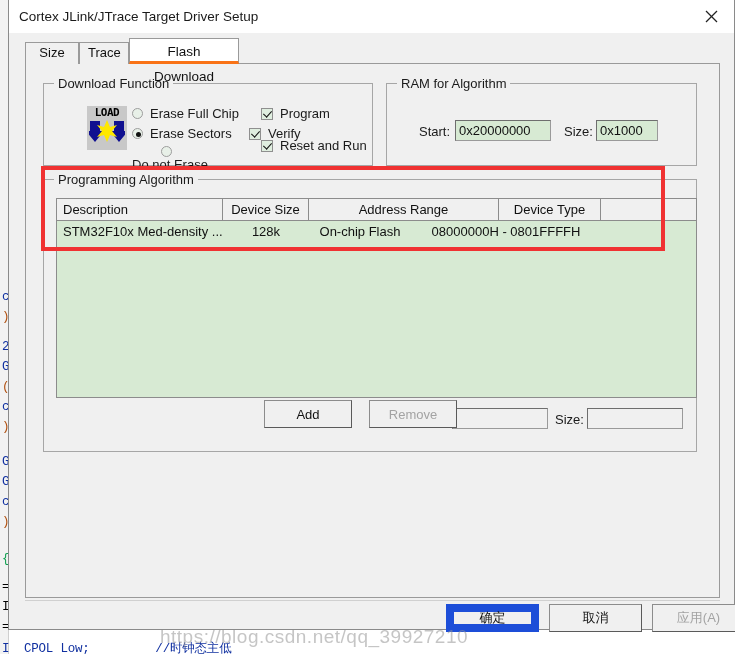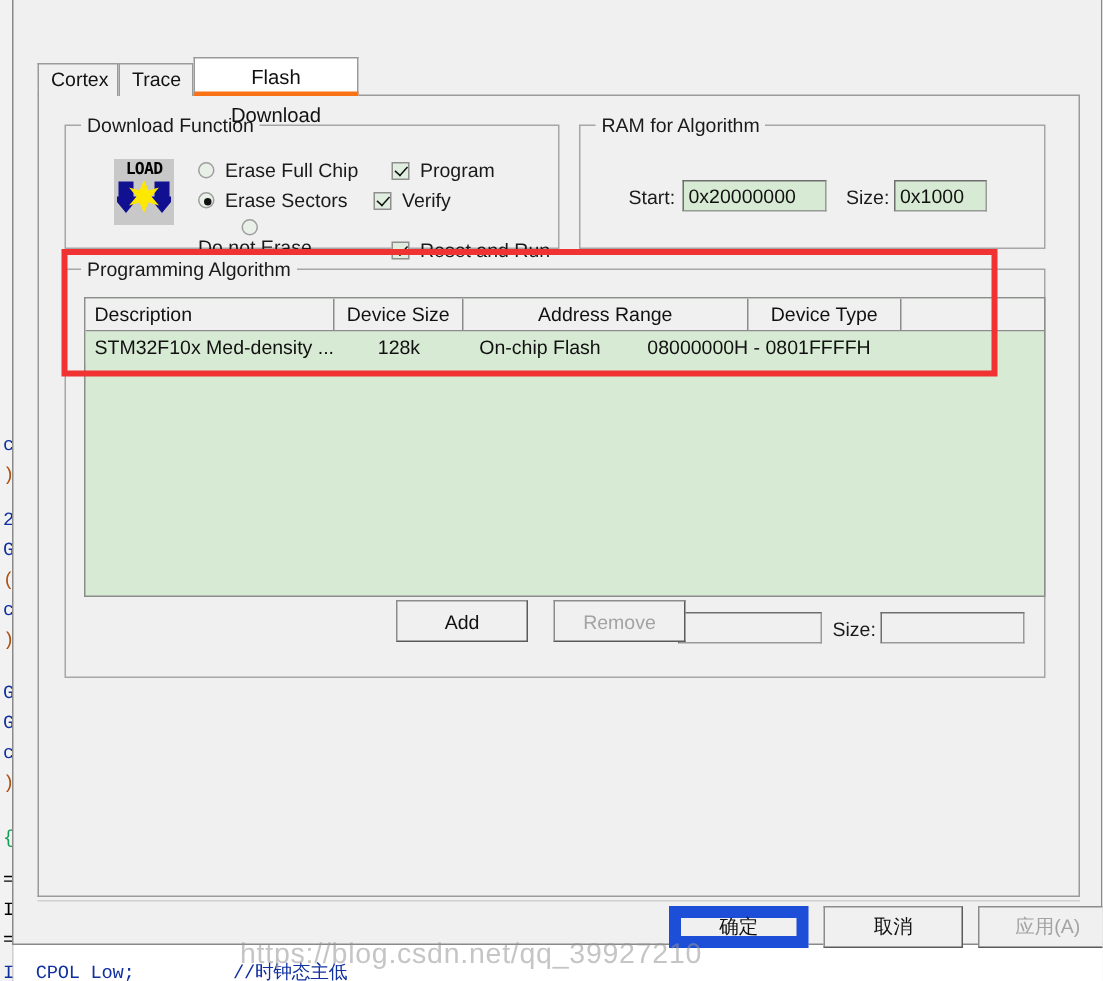--- a/index.html
+++ b/index.html
@@ -132,21 +132,21 @@
     color: #1a1a1a;
   }
 
   #gb-download { left: 17px; top: 19px; width: 330px; height: 83px; }
   #gb-ram      { left: 360px; top: 19px; width: 311px; height: 83px; }
   #gb-algo     { left: 17px; top: 115px; width: 654px; height: 273px; }
 
   
   #load-icon {
     position: absolute;
-    left: 32px; top: 22px;
+    left: 43px; top: 22px;
     width: 40px; height: 44px;
     background: #c8c8c8;
   }
   #load-icon .load-text {
     position: absolute; top: 1px; left: 0; width: 40px;
     text-align: center;
     font-family: "DejaVu Sans Mono", monospace;
     font-size: 11px;
     font-weight: bold;
     color: #000;
@@ -333,24 +333,33 @@
   <div class="code-line pn" style="left:2px; top:515px;">)</div>
   <div class="code-line cm" style="left:2px; top:552px;">{</div>
   <div class="code-line" style="left:2px; top:580px;">=</div>
   <div class="code-line" style="left:2px; top:600px;">I</div>
   <div class="code-line" style="left:2px; top:620px;">=</div>
   <div class="code-line" style="left:2px; top:640px; color:#1030a0;">I  CPOL Low;         //时钟态主低</div>
 </div>
 
 <div id="dialog">
 
+  <div id="titlebar">
+    <div id="title-text">Cortex JLink/JTrace Target Driver Setup</div>
+    <div id="close-btn">
+      <svg width="13" height="13" viewBox="0 0 13 13">
+        <line x1="1" y1="1" x2="12" y2="12" stroke="#222" stroke-width="1.2"></line>
+        <line x1="12" y1="1" x2="1" y2="12" stroke="#222" stroke-width="1.2"></line>
+      </svg>
+    </div>
+  </div>
 
   <div id="tab-line"></div>
   <div id="tabstrip">
-    <div class="tab" style="left:0px; width:54px;">Cortex</div>
+    <div class="tab" style="left:0px; width:54px;">Size</div>
     <div class="tab" style="left:54px; width:50px;">Trace</div>
     <div class="tab active" style="left:104px; width:110px;">Flash Download</div>
   </div>
 
   <div id="content">
 
     <div class="groupbox" id="gb-download">
       <div class="gb-title">Download Function</div>
 
       <div id="load-icon">
@@ -376,21 +385,21 @@
       </div>
 
       <div class="check-row" style="left:205px; top:22px;padding-left:12px;">
         <span class="check-mark on"></span>
         <span>Program</span>
       </div>
       <div class="check-row" style="left:205px; top:42px;">
         <span class="check-mark on"></span>
         <span>Verify</span>
       </div>
-      <div class="check-row" style="left:205px; top:75px;padding-left:12px;">
+      <div class="check-row" style="left:205px; top:54px;padding-left:12px;">
         <span class="check-mark on"></span>
         <span>Reset and Run</span>
       </div>
     </div>
 
     <div class="groupbox" id="gb-ram">
       <div class="gb-title">RAM for Algorithm</div>
 
       <div class="fieldlabel" style="left:32px; top:40px;">Start:</div>
       <div class="field" style="left:68px; top:36px; width:96px; height:21px;">0x20000000</div>

